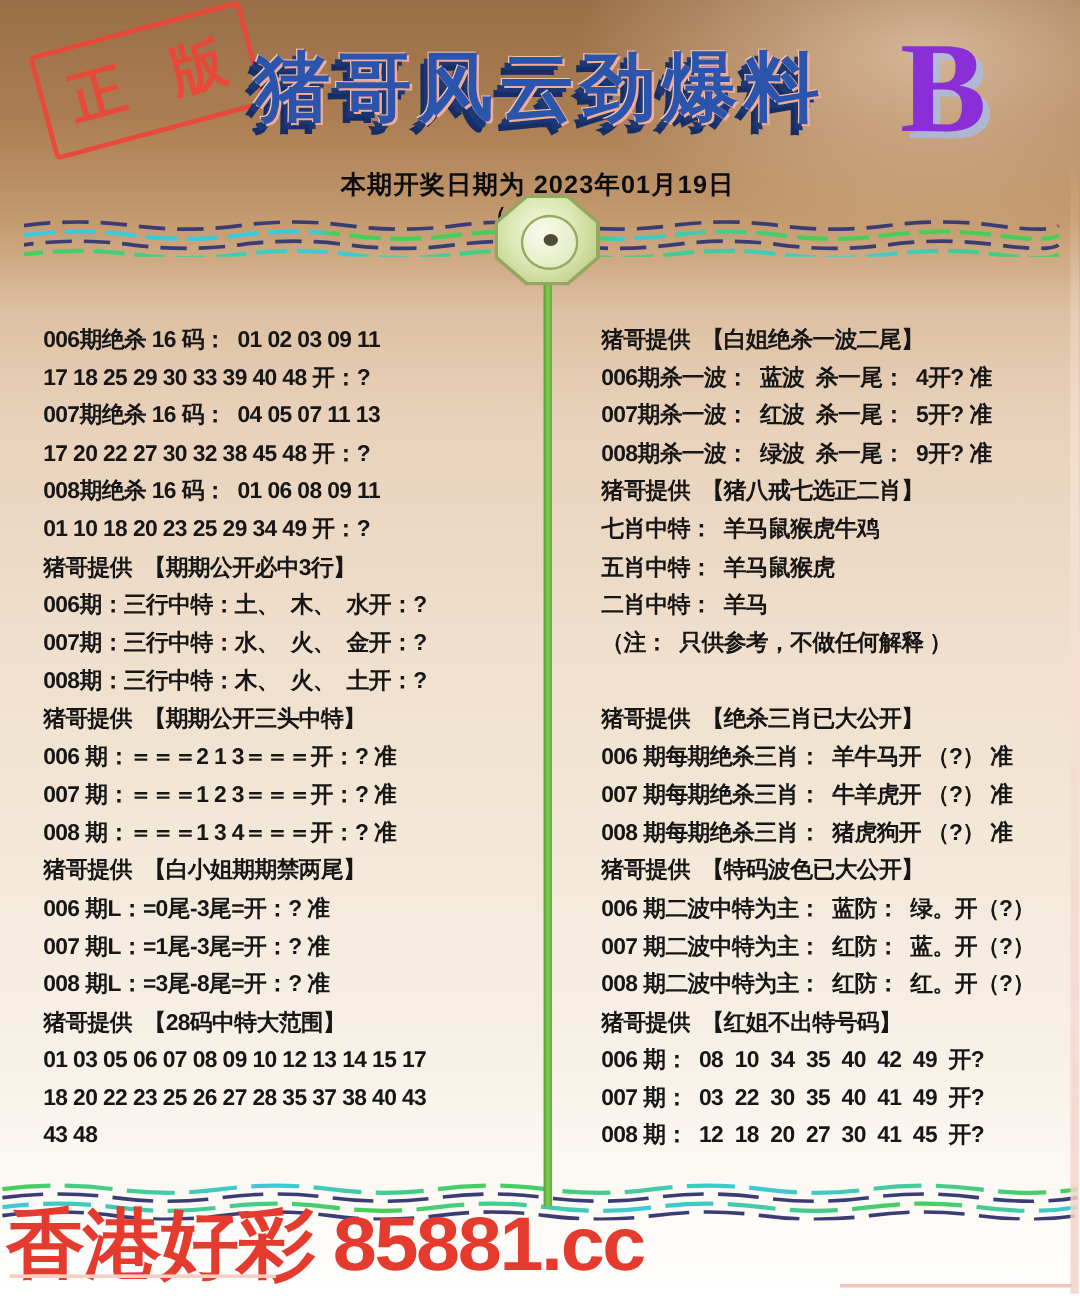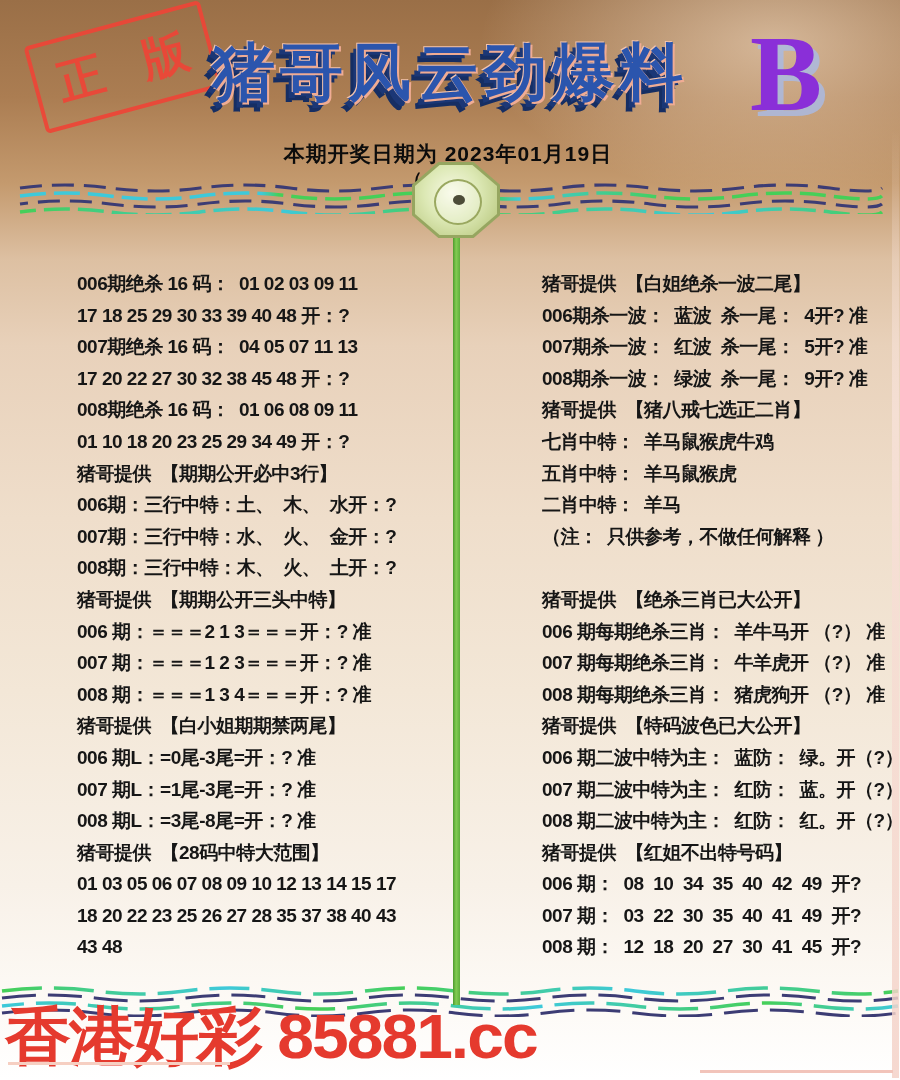--- a/index.html
+++ b/index.html
@@ -64,21 +64,21 @@
 
   .vline{position:absolute;left:453px;top:233px;width:7px;height:772px;z-index:2;
     background:linear-gradient(to right,#4e9a2e,#82cc52 45%,var(--column-divider-green,#5fae3c));}
 
   
   .col{position:absolute;top:268px;z-index:2;color:var(--body-text,#161616);
     font-size:19px;font-weight:700;letter-spacing:-0.5px;
     white-space:pre-wrap;overflow:hidden;}
   .col-left{left:36px;width:414px;}
   .col-right{left:501px;width:418px;}
-  .col .line{min-height:31.6px;line-height:31.6px;margin-left:41px;}
+  .col .line{min-height:31.6px;line-height:31.6px;}
 
   
   .watermark{position:absolute;left:225px;top:1008px;z-index:3;white-space:nowrap;
     font-size:50px;font-weight:700;letter-spacing:2px;
     color:var(--watermark-blue,#9cb0d4);
     text-shadow:3px 2px 0 rgba(224,116,104,.8),-1px -1px 0 rgba(224,116,104,.45);}
   .site{position:absolute;left:5px;top:994px;z-index:4;white-space:nowrap;
     font-size:66px;font-weight:900;letter-spacing:-2px;
     color:var(--footer-red,#e53a2e);transform:scaleY(.96);transform-origin:top left;}
 

